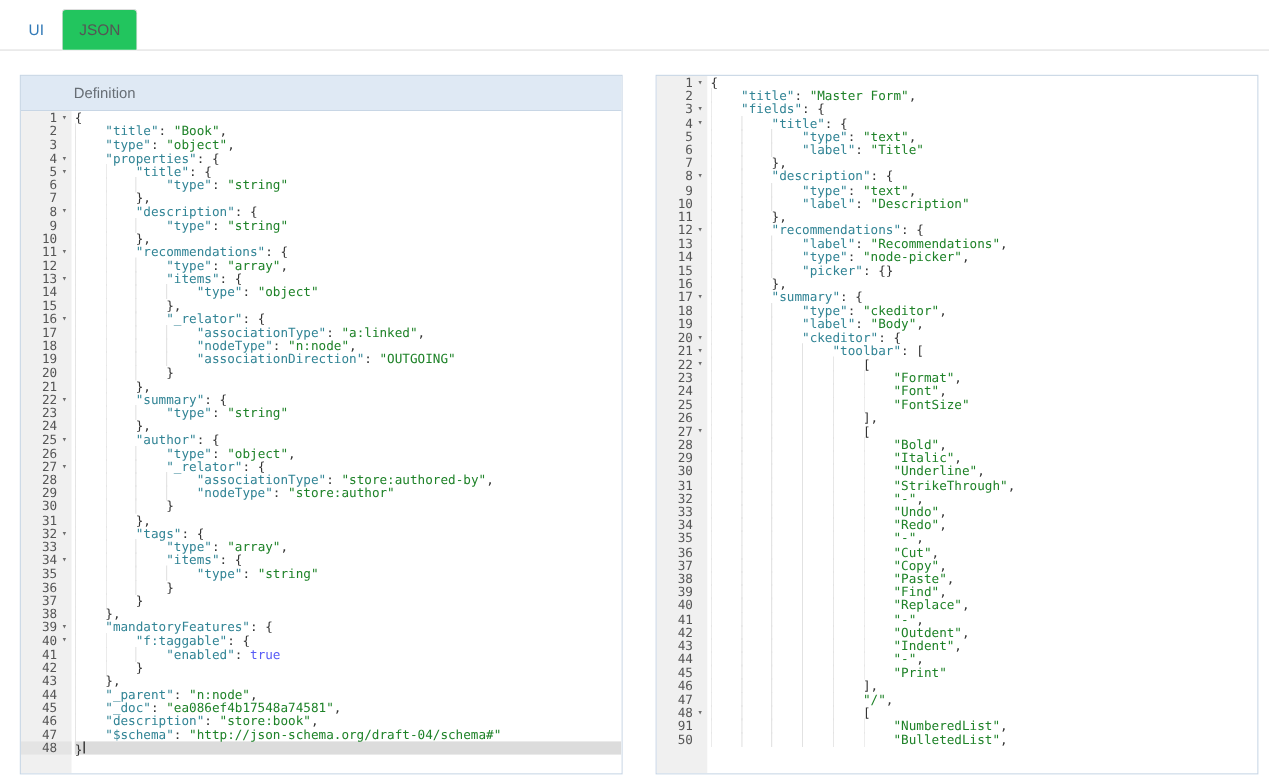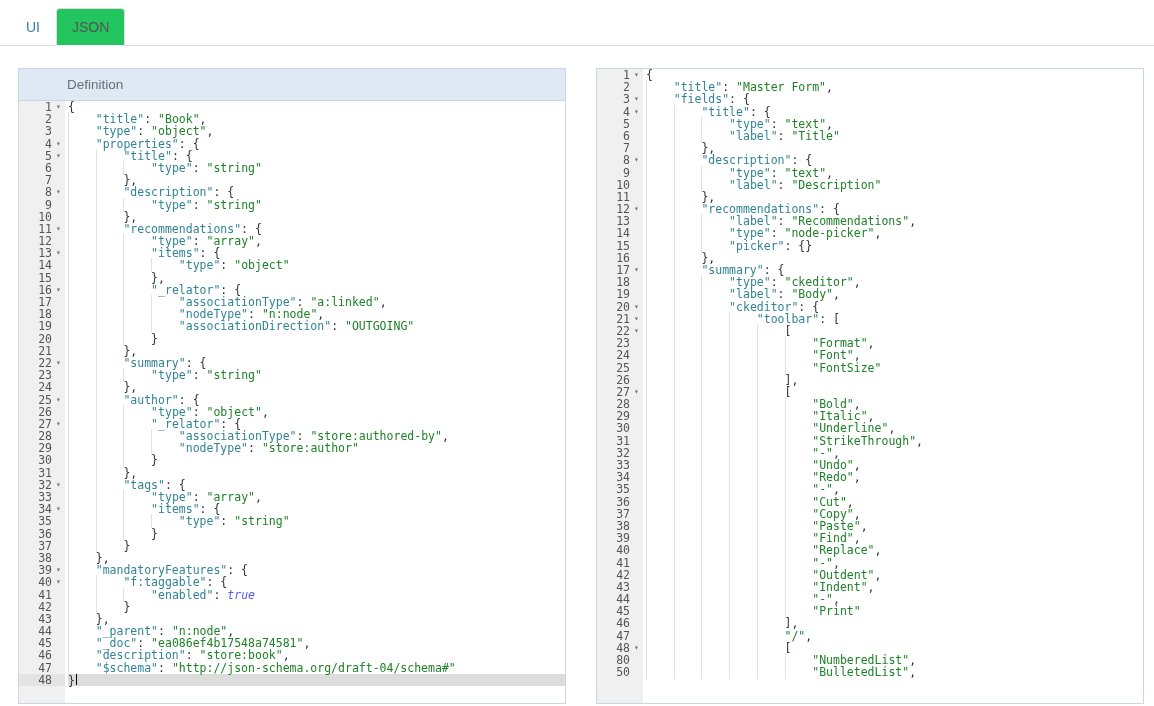--- a/index.html
+++ b/index.html
@@ -80,21 +80,21 @@
   .gl.act-g { background: #e4e4e4; }
   .code {
     flex: 1 1 auto;
     overflow: hidden;
     padding-left: 3px;
   }
   .cl { white-space: pre; height: 12.2px; }
   .cl.act { background: #dcdcdc; }
   .k { color: var(--key, #318495); }
   .s { color: var(--string, #1e8228); }
-  .b { color: var(--keyword, #585cf6); font-style: italic; }
+  .b { color: var(--keyword, #585cf6); }
   .ig { box-shadow: inset 1px 0 0 #e2e2e2; }
   .cursor {
     display: inline-block; width: 1px; height: 11px;
     background: #000; vertical-align: text-top; margin-left: 1px;
   }
 </style>
 </head>
 <body>
 
 <div class="tabbar">
@@ -543,21 +543,21 @@
           </div>
           <div class="gl">
             <span class="num">47</span>
             <span class="fold"></span>
           </div>
           <div class="gl">
             <span class="num">48</span>
             <span class="fold">▾</span>
           </div>
           <div class="gl">
-            <span class="num">80</span>
+            <span class="num">91</span>
             <span class="fold"></span>
           </div>
           <div class="gl">
             <span class="num">50</span>
             <span class="fold"></span>
           </div>
         </div>
       <div class="code">
           <div class="cl">{</div>
           <div class="cl"><span class="ig">    </span><span class="k">"title"</span>: <span class="s">"Master Form"</span>,</div>

